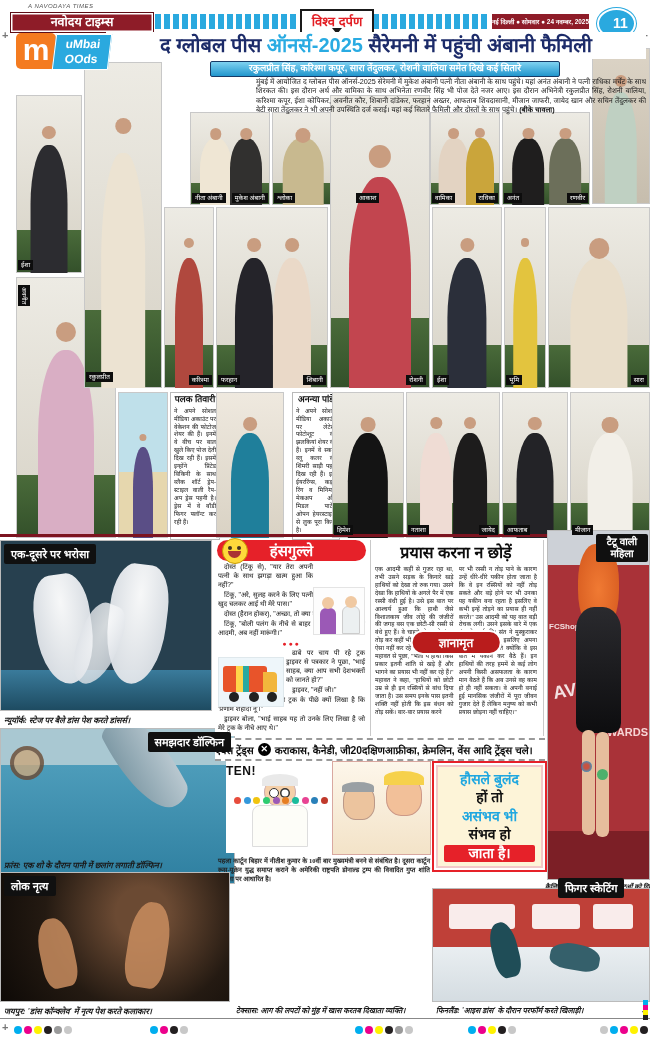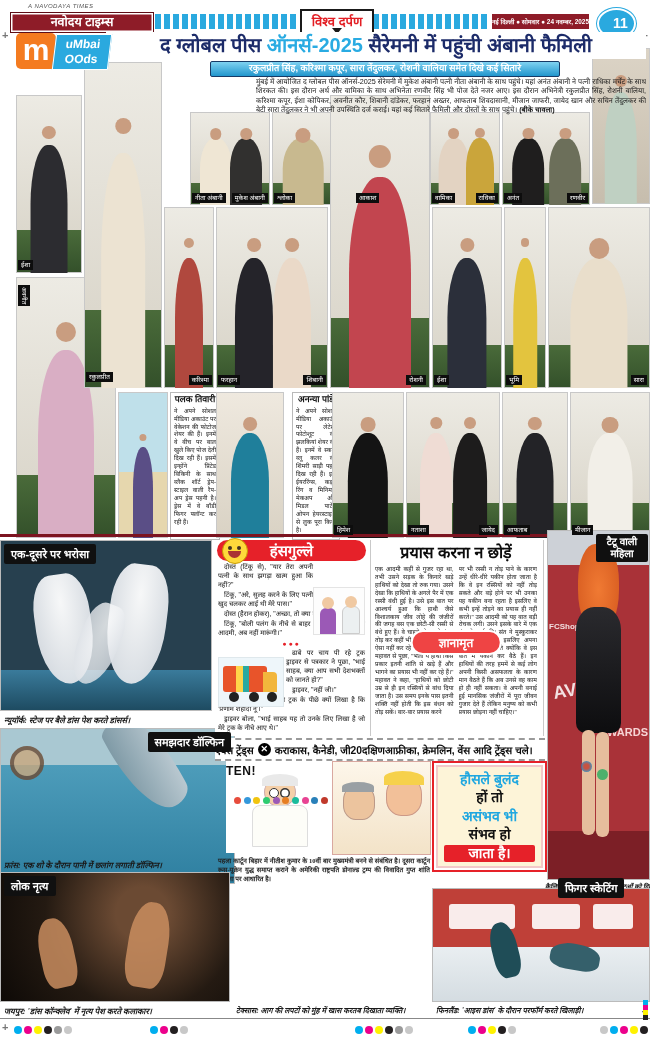--- a/index.html
+++ b/index.html
@@ -78,21 +78,21 @@
   .tbody{position:absolute;left:4px;top:8px;width:44px;height:26px;border-radius:3px;
          background:linear-gradient(90deg,#e8542a 0 30%,#ffd54a 30% 45%,#2aa9a0 45% 60%,#e8542a 60%);}
   .tcab{position:absolute;left:44px;top:14px;width:14px;height:20px;background:#f2b63c;
         border-radius:0 4px 0 0;}
   .twheel{position:absolute;bottom:4px;width:10px;height:10px;background:#222;border-radius:50%;}
   
   #prayas{left:372px;top:540px;width:168px;height:196px;background:#fff;}
   #prayas h3{margin:1px 0 2px;text-align:center;font-size:16px;font-weight:bold;color:#0c0c0c;}
   .pcols{display:flex;gap:5px;padding:0 3px;}
   .pcols div{flex:1;font-size:6.1px;line-height:1.3;text-align:justify;height:168px;overflow:hidden;}
-  .gyan{position:absolute;left:50%;top:92px;transform:translateX(-50%);background:#ef4444;color:#fff;
+  .gyan{position:absolute;left:50%;top:92px;transform:translateX(-50%);background:#b91c1c;color:#fff;
         font-weight:bold;font-size:12px;padding:2px 26px;border-radius:10px;
         box-shadow:0 0 0 2px #fff;z-index:6;white-space:nowrap;}
   
   #trends{left:215px;top:738px;width:330px;height:19px;background:#fff;border-top:2px dashed #9a9a9a;
         border-bottom:2px dashed #9a9a9a;display:flex;align-items:center;gap:4px;
         font-weight:bold;font-size:10.3px;color:#0d0d0d;white-space:nowrap;overflow:hidden;}
   .xicon{flex:0 0 13px;width:13px;height:13px;background:#000;border-radius:50%;color:#fff;
         font-size:9px;line-height:13px;text-align:center;font-weight:bold;}
   
   #ten{left:218px;top:761px;width:110px;height:92px;background:#fff;margin-left:8px;}

